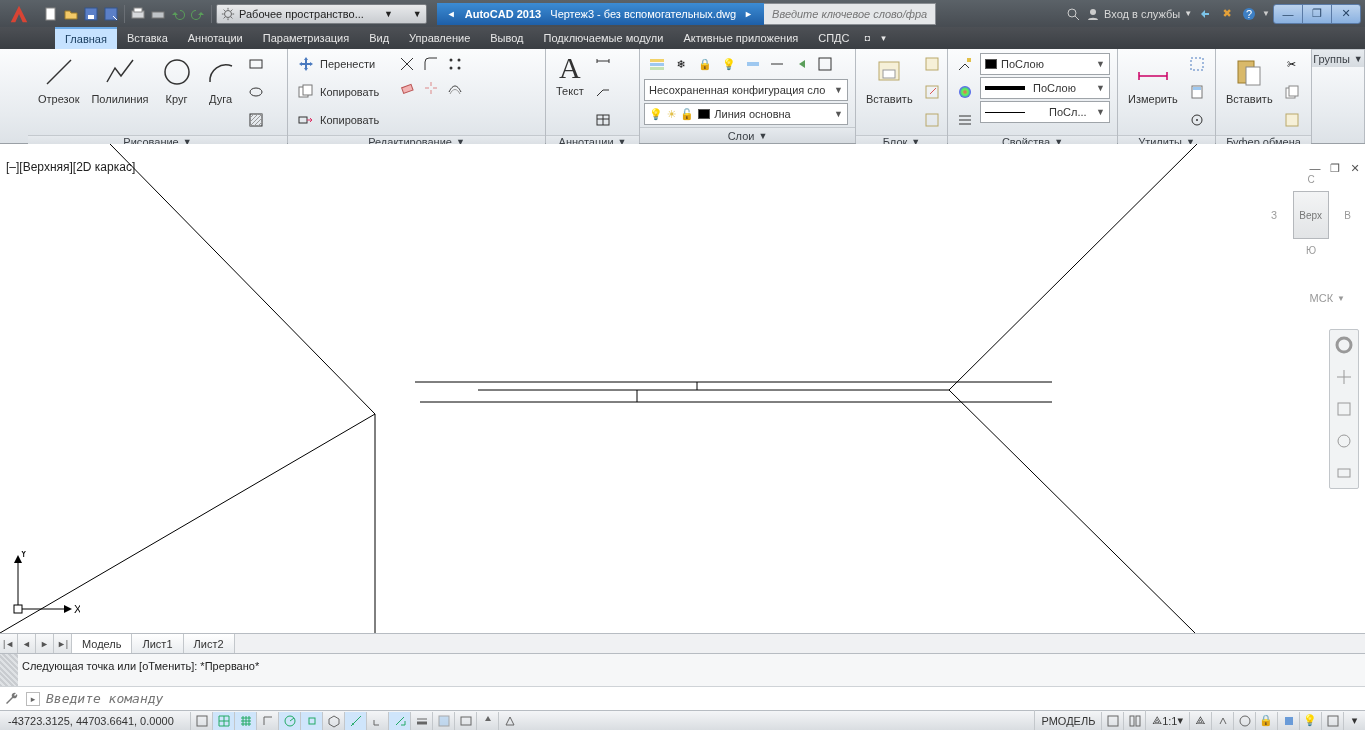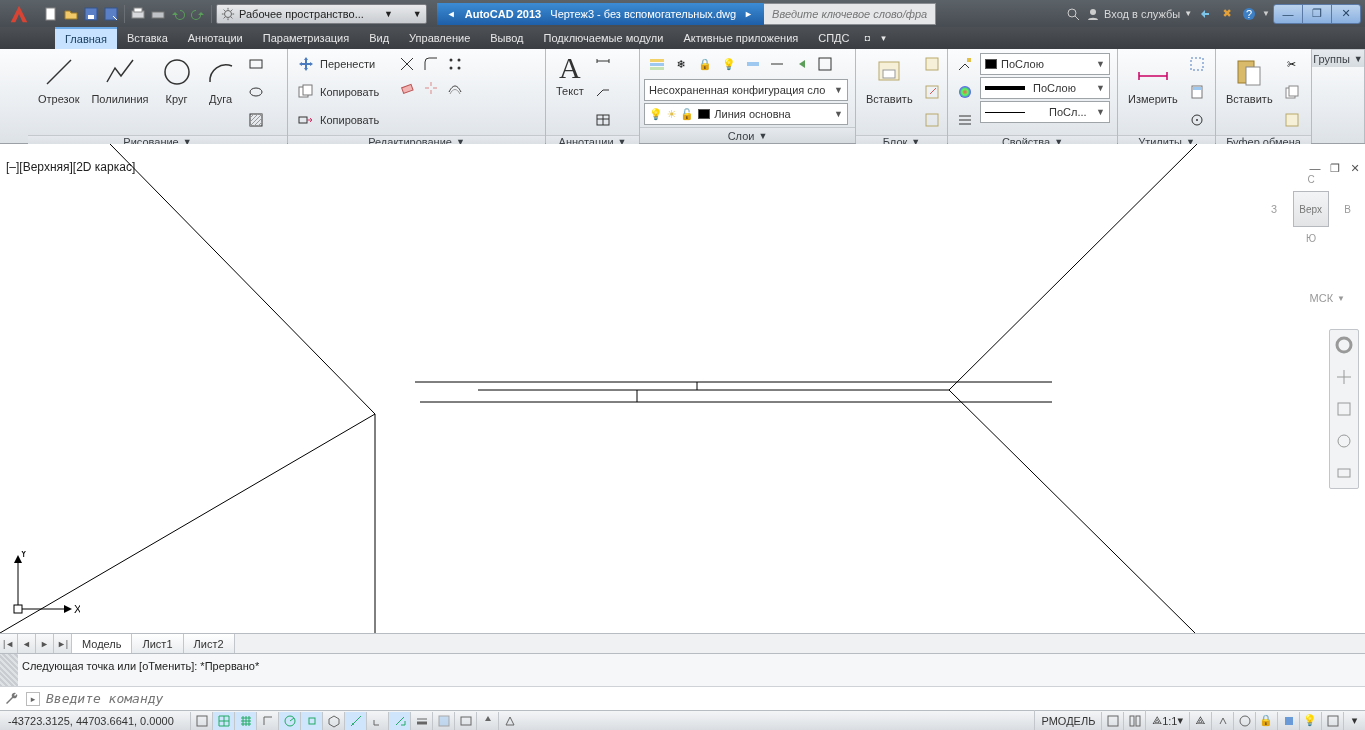--- a/index.html
+++ b/index.html
@@ -55,21 +55,21 @@
 .combo .chev{ margin-left:auto; font-size:9px; color:#555;}
 
 
 .drawarea { position:absolute; top:144px; left:0; right:0; bottom:97px; background:#fff; overflow:hidden; }
 .drawarea .vplabel { position:absolute; top:16px; left:6px; color:#222; font-size:12px;}
 .drawarea svg.scene { position:absolute; inset:0; }
 .ucs { position:absolute; left:10px; bottom:12px; }
 .mdi-ctrl { position:absolute; top:16px; right:2px; display:flex; gap:4px;}
 .mdi-ctrl div{ width:16px;height:16px; display:flex;align-items:center;justify-content:center; cursor:pointer; color:#555;}
 .viewcube { position:absolute; top:30px; right:14px; width:80px; text-align:center;}
-.viewcube .face{ width:36px;height:36px; border:1px solid #b5b8bc; background:linear-gradient(#f3f4f5,#e2e4e6); margin:6px auto; display:flex;align-items:center;justify-content:center; color:#777; font-size:10px; cursor:pointer;}
+.viewcube .face{ width:36px;height:48px; border:1px solid #b5b8bc; background:linear-gradient(#f3f4f5,#e2e4e6); margin:6px auto; display:flex;align-items:center;justify-content:center; color:#777; font-size:10px; cursor:pointer;}
 .viewcube .dir{ color:#999; font-size:10px;}
 .viewcube .row{ display:flex; justify-content:space-between; align-items:center;}
 .wcs-lbl { position:absolute; top:148px; right:20px; color:#999; font-size:10px; display:flex; align-items:center; gap:4px;}
 .navbar { position:absolute; top:185px; right:6px; width:30px; background:rgba(235,238,240,.7); border:1px solid #c2c6ca; border-radius:2px; padding:4px 0; display:flex; flex-direction:column; align-items:center; gap:10px;}
 .navbar .nbtn{ width:22px;height:22px; display:flex;align-items:center;justify-content:center;cursor:pointer; color:#888;}
 
 
 .tabsstrip { position:absolute; left:0; right:0; bottom:77px; height:20px; background:#f0f1f3; border-top:1px solid #b7bcc2; display:flex; align-items:stretch;}
 .tabsstrip .navbtn{ width:18px; border-right:1px solid #c3c7cb; display:flex;align-items:center;justify-content:center; cursor:pointer; font-size:9px; color:#555; background:linear-gradient(#f8f9fa,#e3e6e9);}
 .tabsstrip .tab { padding:0 10px; display:flex; align-items:center; border-right:1px solid #c3c7cb; background:linear-gradient(#fff,#e9ecef); cursor:pointer; color:#333; font-size:11px;}

